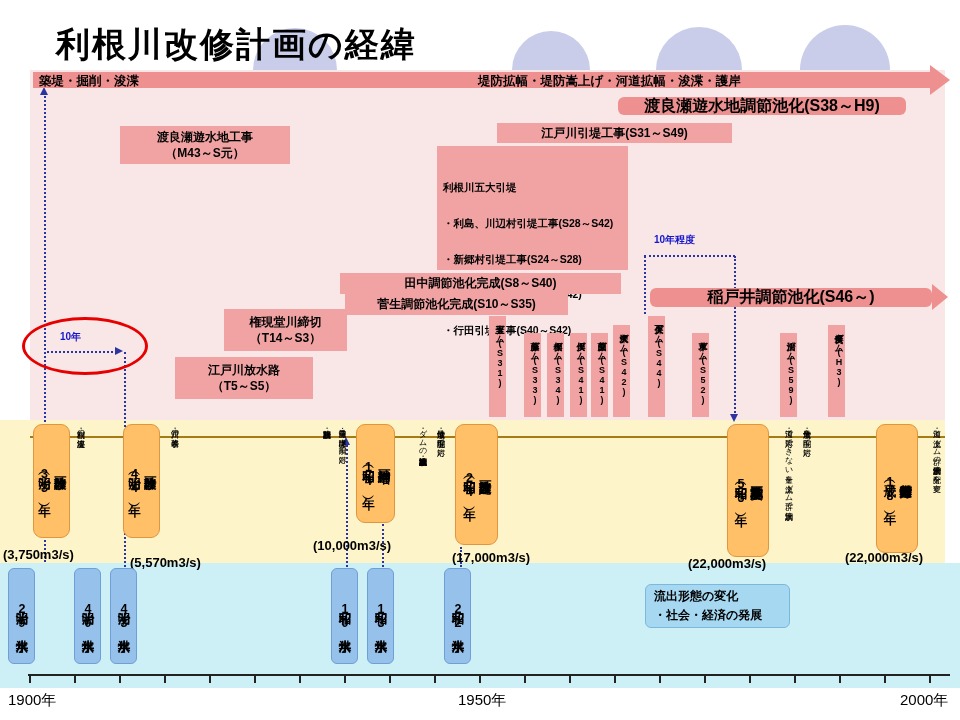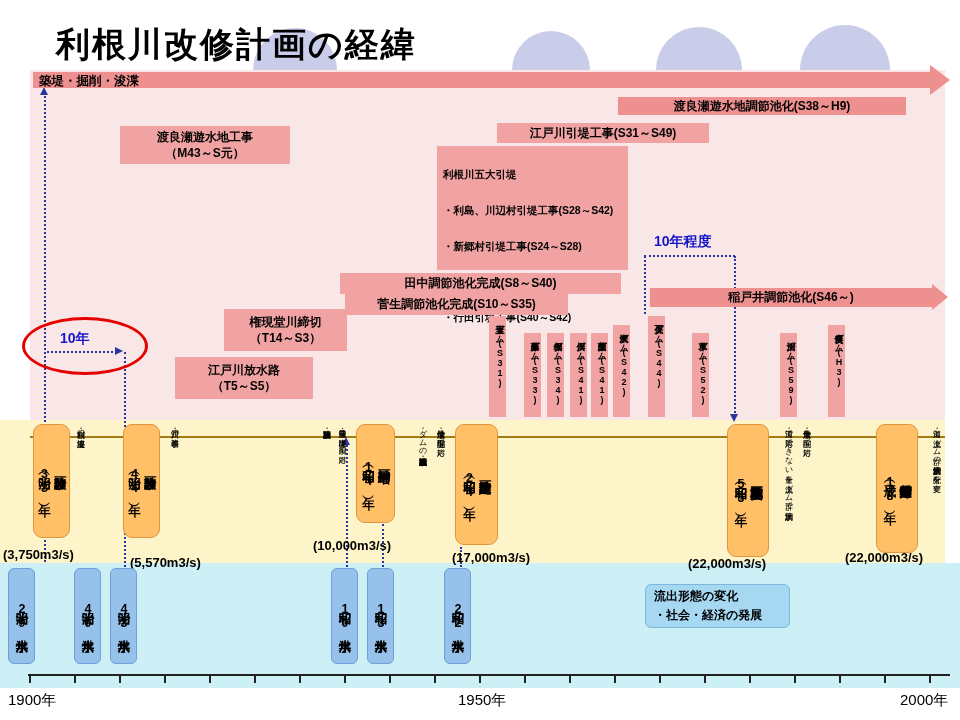--- a/index.html
+++ b/index.html
@@ -11,28 +11,28 @@
   .zone{position:absolute;}
   .zone.pink{left:30px;top:70px;width:915px;height:350px;background:#f9e7e7;}
   .zone.yellow{left:0;top:420px;width:945px;height:143px;background:#fdf5c9;}
   .zone.cyan{left:0;top:563px;width:960px;height:125px;background:#cdeff6;}
   .title{position:absolute;left:56px;top:22px;margin:0;font-size:34px;font-weight:bold;letter-spacing:2px;}
   
   .era-bar{position:absolute;left:33px;top:72px;width:897px;height:16px;background:#ee9090;}
   .era-bar span{position:absolute;top:1px;font-size:12.5px;font-weight:bold;white-space:nowrap;}
   .era-head{position:absolute;left:930px;top:65px;width:0;height:0;
             border-left:20px solid #ee9090;border-top:15px solid transparent;border-bottom:15px solid transparent;}
-  .pinkbar{position:absolute;background:#ee9090;font-size:12px;font-weight:bold;
-           display:flex;align-items:center;justify-content:center;white-space:nowrap;}
+  .pinkbar{position:absolute;background:#ee9090;font-size:16px;font-weight:bold;
+           display:flex;align-items:center;justify-content:center;white-space:nowrap;border-radius:6px;}
   .inatoi-head{position:absolute;left:932px;top:284px;width:0;height:0;
             border-left:16px solid #ee9090;border-top:13px solid transparent;border-bottom:13px solid transparent;}
   
   .pbox{position:absolute;background:#f1a3a3;font-size:12px;font-weight:bold;
         display:flex;align-items:center;justify-content:center;text-align:center;white-space:pre-line;line-height:1.35;}
-  .pbox.list{display:block;text-align:left;padding:3px 6px;box-sizing:border-box;}
+  .pbox.list{display:block;text-align:left;padding:16px 6px;box-sizing:border-box;}
   .pbox.list div{font-size:10.5px;line-height:19.5px;white-space:nowrap;}
   .dam{position:absolute;width:17px;background:#f1a3a3;font-size:9px;font-weight:bold;
        writing-mode:vertical-rl;text-orientation:upright;padding-top:2px;box-sizing:border-box;text-align:left;}
   
   .plan{position:absolute;background:#ffc068;border:1.5px solid #e0953e;border-radius:9px;
         display:flex;align-items:center;justify-content:center;box-sizing:border-box;}
   .plan span{writing-mode:vertical-rl;text-orientation:upright;white-space:pre-line;
              font-size:12.5px;font-weight:bold;line-height:1.25;}
   .note{position:absolute;top:424px;height:138px;font-size:8px;line-height:15px;
         writing-mode:vertical-rl;text-orientation:upright;}
@@ -50,21 +50,21 @@
   .axisline{position:absolute;left:28px;top:674px;width:922px;height:2px;background:#222;}
   .axisticks{position:absolute;left:29px;top:676px;width:905px;height:7px;
              background:repeating-linear-gradient(to right,#222 0,#222 2px,transparent 2px,transparent 45px);}
   .year{position:absolute;top:691px;font-size:15px;}
   
   .dot-v{position:absolute;width:0;border-left:2px dotted #2a35a0;}
   .dot-h{position:absolute;height:0;border-top:2px dotted #2a35a0;}
   .ah-up{position:absolute;width:0;height:0;border-left:4px solid transparent;border-right:4px solid transparent;border-bottom:8px solid #2a35a0;}
   .ah-down{position:absolute;width:0;height:0;border-left:4px solid transparent;border-right:4px solid transparent;border-top:8px solid #2a35a0;}
   .ah-right{position:absolute;width:0;height:0;border-top:4px solid transparent;border-bottom:4px solid transparent;border-left:8px solid #2a35a0;}
-  .tenyears{position:absolute;color:#1515cc;font-size:14px;font-weight:bold;white-space:nowrap;}
+  .tenyears{position:absolute;color:#1515cc;font-size:10px;font-weight:bold;white-space:nowrap;}
   .red-ellipse{position:absolute;left:22px;top:317px;width:126px;height:58px;border:3px solid #e60000;border-radius:50%;box-sizing:border-box;}
 </style>
 </head>
 <body>
 
 <div class="slide">
 
   <div class="dome" style="left:253px;top:28px;width:84px;height:42px"></div>
   <div class="dome" style="left:512px;top:31px;width:78px;height:39px"></div>
   <div class="dome" style="left:656px;top:27px;width:86px;height:43px"></div>
@@ -93,28 +93,29 @@
   <div class="ah-up" style="left:342px;top:437px"></div>
   <div class="dot-v" style="left:382px;top:524px;height:43px"></div>
   <div class="dot-v" style="left:460px;top:547px;height:20px"></div>
   <div class="dot-v" style="left:644px;top:256px;height:58px"></div>
   <div class="dot-h" style="left:644px;top:255px;width:91px"></div>
   <div class="dot-v" style="left:734px;top:256px;height:160px"></div>
   <div class="ah-down" style="left:730px;top:414px"></div>
 
   <div class="era-bar">
     <span style="left:6px">築堤・掘削・浚渫</span>
+    <span style="left:445px">堤防拡幅・堤防嵩上げ・河道拡幅・浚渫・護岸</span>
   </div>
   <div class="era-head"></div>
 
   <div class="pinkbar" style="left:618px;top:97px;width:288px;height:18px">渡良瀬遊水地調節池化(S38～H9)</div>
 
   <div class="pbox" style="left:120px;top:126px;width:170px;height:38px">渡良瀬遊水地工事
 （M43～S元）</div>
-  <div class="pbox" style="left:497px;top:123px;width:212px;height:20px">江戸川引堤工事(S31～S49)</div>
+  <div class="pbox" style="left:497px;top:123px;width:235px;height:20px">江戸川引堤工事(S31～S49)</div>
   <div class="pbox list" style="left:437px;top:146px;width:191px;height:124px">
     <div>利根川五大引堤</div>
     <div>・利島、川辺村引堤工事(S28～S42)</div>
     <div>・新郷村引堤工事(S24～S28)</div>
     <div>・五霞村引堤工事(S40～S42)</div>
     <div>・行田引堤工事(S40～S42)</div>
   </div>
   <div class="pbox" style="left:340px;top:273px;width:281px;height:21px">田中調節池化完成(S8～S40)</div>
   <div class="pbox" style="left:345px;top:294px;width:223px;height:21px">菅生調節池化完成(S10～S35)</div>
   <div class="pbox" style="left:224px;top:309px;width:123px;height:42px">権現堂川締切

